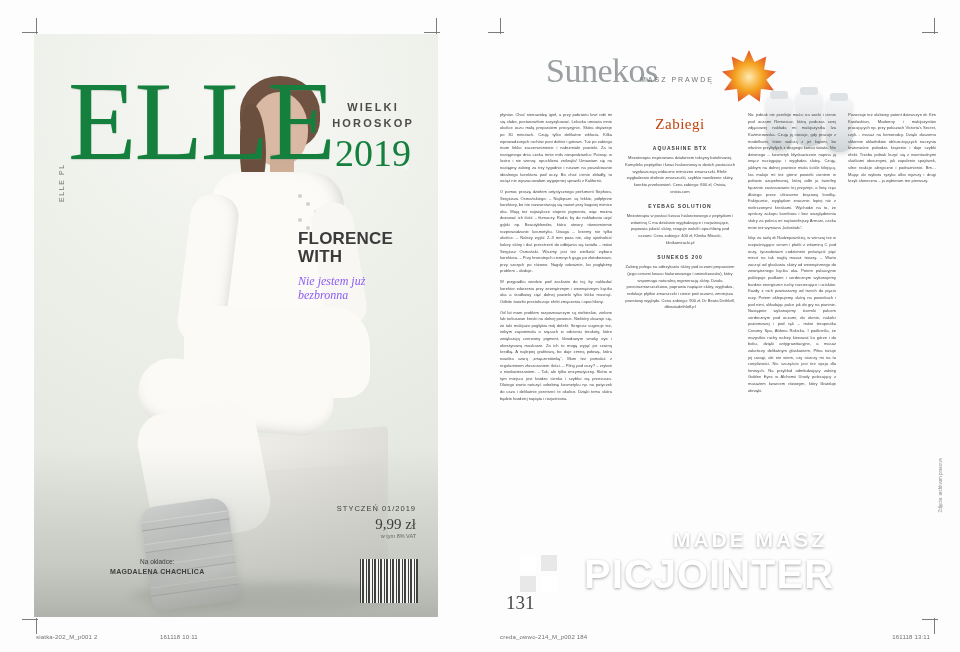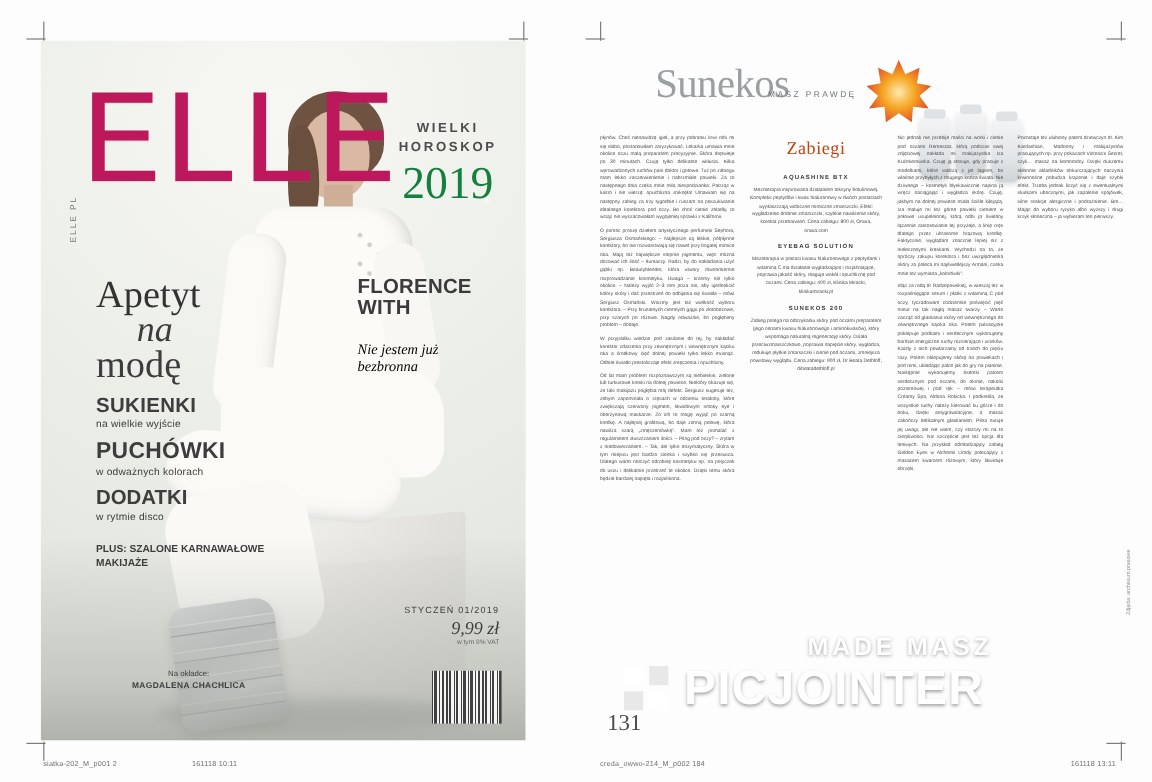--- a/index.html
+++ b/index.html
@@ -131,26 +131,26 @@
     background: rgba(150,154,148,.5);
     filter: blur(5px);
   }
   .studs { position:absolute; width:4px; height:4px; border-radius:50%; background:#cfd1cd; }
 
   
   .elle-mast {
     position: absolute;
     left: 34px;
     top: 44px;
-    font-family: Liberation Mono, monospace;
+    font-family: Liberation Serif, serif;
     font-size: 112px;
     line-height: .78;
     letter-spacing: -2px;
     font-weight: 400;
-    color: #be185d;
+    color: #15803d;
     text-shadow: 0 1px 1px rgba(120,125,118,.25);
   }
   .elle-reg {
     position: absolute;
     left: 368px; top: 128px;
     font-size: 9px; color: #ffffff;
   }
   .elle-side {
     position: absolute;
     left: 24px; top: 168px;
@@ -200,32 +200,32 @@
   
   .cover-right-text {
     position: absolute;
     right: 20px;
     top: 196px;
     width: 120px;
     text-align: left;
     color: #3b3b3b;
   }
   .cr-name { font-size: 17px; font-weight: 700; line-height: 1.04; letter-spacing: .2px; }
-  .cr-quote { font-family:"Liberation Serif", serif; font-style: italic; font-size: 12px; line-height: 1.15; margin-top: 20px; color:#000000; }
+  .cr-quote { font-family:"Liberation Serif", serif; font-style: italic; font-size: 12px; line-height: 1.15; margin-top: 10px; color:#8b5cf6; }
 
   
   .cover-price {
     position: absolute;
     right: 22px;
     bottom: 78px;
     text-align: right;
     color: #3d3d3d;
   }
   .cp-issue { font-size: 7.5px; letter-spacing: 1px; line-height: 1.5; }
-  .cp-amount { font-family:"Liberation Serif", serif; font-size: 15px; margin-top: 2px; font-style: italic; }
+  .cp-amount { font-family:"Liberation Serif", serif; font-size: 15px; margin-top: 2px; }
   .cp-vat { font-size: 5.5px; color:#666; }
 
   .barcode {
     position: absolute;
     right: 20px;
     bottom: 14px;
     width: 58px;
     height: 44px;
     background:
       repeating-linear-gradient(90deg, #2a2a2a 0 1px, #ffffff 1px 2px, #2a2a2a 2px 4px, #ffffff 4px 6px);
@@ -362,21 +362,21 @@
     text-shadow: 0 1px 3px rgba(0,0,0,.35);
     pointer-events: none;
   }
   .wm-made {
     font-size: 21px;
     letter-spacing: 3px;
     font-weight: 700;
     text-align: center;
     margin-left: 60px;
   }
-  .wm-row { display: flex; align-items: center; gap: 12px; margin-top: 2px; }
+  .wm-row { display: flex; align-items: center; gap: 26px; margin-top: 2px; }
   .wm-mark {
     width: 38px; height: 38px;
     position: relative;
     flex: 0 0 auto;
   }
   .wm-mark i {
     position: absolute;
     background: #ffffff;
     display: block;
   }
@@ -446,32 +446,20 @@
     </div>
     <div class="elle-reg">®</div>
     <div class="elle-side">ELLE PL</div>
 
     <div class="horoscope">
       <div class="h-line1">WIELKI</div>
       <div class="h-line1">HOROSKOP</div>
       <div class="h-year">2019</div>
     </div>
 
-    <div class="cover-left-text">
-      <div class="cl-apetyt">Apetyt</div>
-      <div class="cl-na">na</div>
-      <div class="cl-mode">modę</div>
-      <div class="cl-sukienki">SUKIENKI</div>
-      <div class="cl-sub">na wielkie wyjście</div>
-      <div class="cl-puchowki">PUCHÓWKI</div>
-      <div class="cl-sub">w odważnych kolorach</div>
-      <div class="cl-dodatki">DODATKI</div>
-      <div class="cl-sub">w rytmie disco</div>
-      <div class="cl-plus">PLUS: SZALONE KARNAWAŁOWE MAKIJAŻE</div>
-    </div>
 
     <div class="cover-right-text">
       <div class="cr-name">FLORENCE WITH</div>
       <div class="cr-quote">Nie jestem już bezbronna</div>
     </div>
 
     <div class="cover-price">
       <div class="cp-issue">STYCZEŃ 01/2019</div>
       <div class="cp-amount">9,99 zł</div>
       <div class="cp-vat">w tym 8% VAT</div>

